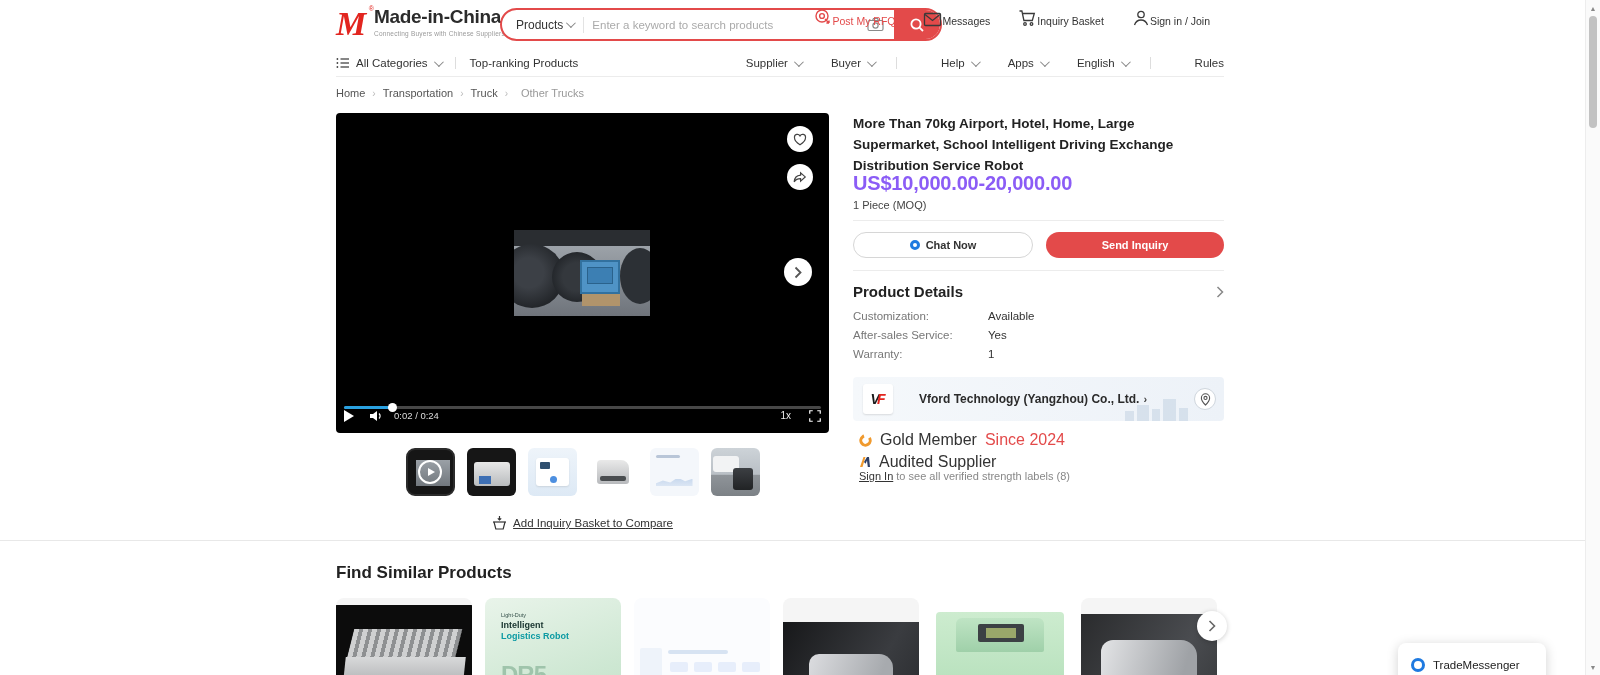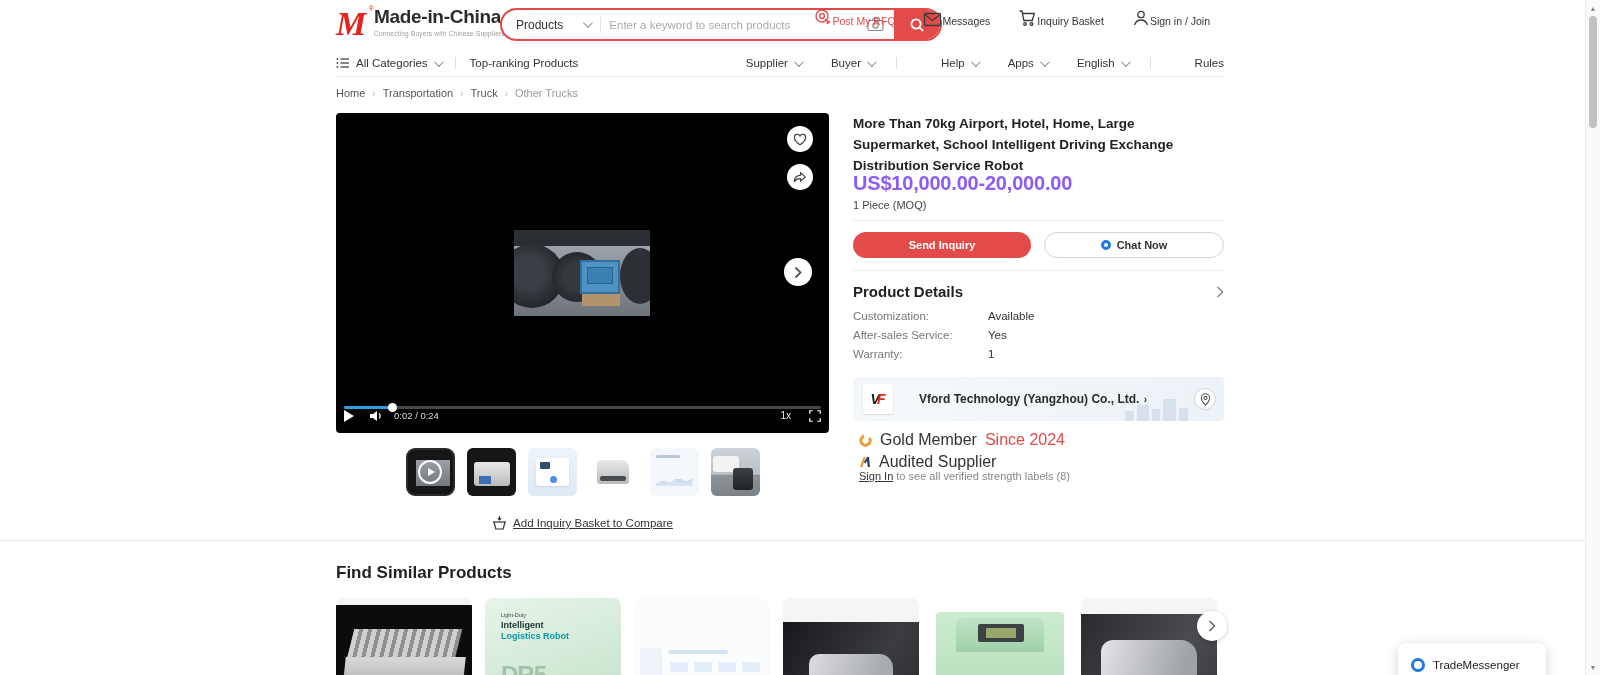--- a/index.html
+++ b/index.html
@@ -9,21 +9,21 @@
   
   .header{position:relative;height:50px;}
   .logo{position:absolute;left:0;top:5px;display:flex;align-items:flex-start;cursor:pointer;}
   .logo-mark{width:34px;height:38px;position:relative;}
   .logo-m{font-style:italic;font-weight:bold;font-size:34px;color:#e2251f;line-height:38px;font-family:"Liberation Serif",serif;transform:skewX(-8deg);}
   .logo-reg{position:absolute;right:-4px;top:0;font-size:7px;color:#e2251f;}
   .logo-text{margin-left:4px;}
   .logo-name{font-size:19px;font-weight:bold;color:#2b2b2b;letter-spacing:-0.3px;line-height:24px;}
   .logo-tag{font-size:6.5px;color:#999;margin-top:1px;letter-spacing:0.2px;}
   .searchbar{position:absolute;left:164px;top:8px;width:442px;height:33px;border:2px solid #e34a4a;border-radius:18px;display:flex;align-items:center;background:#fff;box-sizing:border-box;overflow:hidden;}
-  .search-cat{display:flex;align-items:center;gap:20px;padding:0 10px 0 14px;font-size:12px;color:#333;cursor:pointer;height:100%;}
+  .search-cat{display:flex;align-items:center;gap:3px;padding:0 10px 0 14px;font-size:12px;color:#333;cursor:pointer;height:100%;}
   .cat-div{width:1px;height:16px;background:#e3e3e3;}
   .search-input{flex:1;border:none;outline:none;font-size:11.5px;color:#333;padding:0 8px;font-family:Liberation Sans, sans-serif;}
   .search-input::placeholder{color:#aaa;}
   .cam{padding:0 10px;cursor:pointer;color:#8a8a8a;}
   .search-btn{width:46px;height:33px;background:#e34a4a;border:none;display:flex;align-items:center;justify-content:center;cursor:pointer;border-radius:0 16px 16px 0;}
   .hactions{position:absolute;right:0;top:7px;display:flex;}
   .hact{display:flex;align-items:flex-end;cursor:pointer;padding:0 14px;}
   .hact .hicon{height:20px;display:flex;align-items:flex-end;color:#3a3a3a;}
   .hact .hlabel{font-size:10.5px;color:#333;margin-top:3px;white-space:nowrap;}
   .hact.rfq .hicon,.hact.rfq .hlabel{color:#e34a4a;}
@@ -31,21 +31,21 @@
   .cdown{width:6px;height:6px;border-right:1.4px solid #888;border-bottom:1.4px solid #888;transform:rotate(45deg) translateY(-2px);display:inline-block;}
   
   .navbar{height:26px;border-bottom:1px solid #ececec;display:flex;align-items:center;justify-content:space-between;font-size:11.5px;color:#333;}
   .nav-left,.nav-right{display:flex;align-items:center;}
   .nav-item{display:flex;align-items:center;gap:6px;cursor:pointer;white-space:nowrap;}
   .nav-sep{width:1px;height:12px;background:#ddd;margin:0 14px;}
   .nav-right .nav-item{margin-left:30px;}
   
   .breadcrumb{display:flex;align-items:center;gap:7px;font-size:11px;color:#555;margin-top:9px;height:14px;}
   .bc-sep{color:#bbb;font-size:10px;}
-  .bc-last{color:#999;}
+  .bc-last{color:#999;margin-left:6px;}
   .bc-link{cursor:pointer;}
   
   .main{position:relative;margin-top:13px;height:427px;}
   
   .player{position:absolute;left:0;top:0;width:493px;height:320px;background:#000;border-radius:4px;overflow:hidden;}
   .vframe{position:absolute;left:178px;top:117px;width:136px;height:86px;background:linear-gradient(180deg,#a7adb3 0%,#878d94 55%,#6f747b 100%);overflow:hidden;}
   .vf-circ1{position:absolute;left:-14px;top:14px;width:64px;height:64px;border-radius:50%;background:radial-gradient(circle at 45% 45%,#3c4046 30%,#23262a 70%);}
   .vf-circ2{position:absolute;left:38px;top:22px;width:50px;height:50px;border-radius:50%;background:radial-gradient(circle at 50% 50%,#34383d 40%,#1f2226 80%);}
   .vf-bar{position:absolute;left:0;top:0;width:136px;height:16px;background:#2a2d31;}
   .vf-right{position:absolute;right:-10px;top:18px;width:40px;height:56px;border-radius:50%;background:#2c3035;}
@@ -390,25 +390,25 @@
       <span class="lbl">Add Inquiry Basket to Compare</span>
     </div>
 
     <div class="rcol">
       <div class="ptitle">More Than 70kg Airport, Hotel, Home, Large Supermarket, School Intelligent Driving Exchange Distribution Service Robot</div>
       <div class="price">US$10,000.00-20,000.00</div>
       <div class="moq">1 Piece (MOQ)</div>
       <div class="rdiv" style="top:107px"></div>
 
       <div class="btnrow">
-        <button class="btn btn-red">Send Inquiry</button>
         <button class="btn btn-white">
           <span class="ring-blue"></span>
           <span>Chat Now</span>
         </button>
+        <button class="btn btn-red">Send Inquiry</button>
       </div>
       <div class="rdiv" style="top:157px"></div>
 
       <div class="pd-head">
         <span class="pd-title">Product Details</span>
         <span class="pd-arrow">
           <svg width="8" height="12" viewBox="0 0 8 12" fill="none" stroke="#888" stroke-width="1.5">
               <path d="M1.5 1l5 5-5 5"></path>
             </svg>
         </span>

